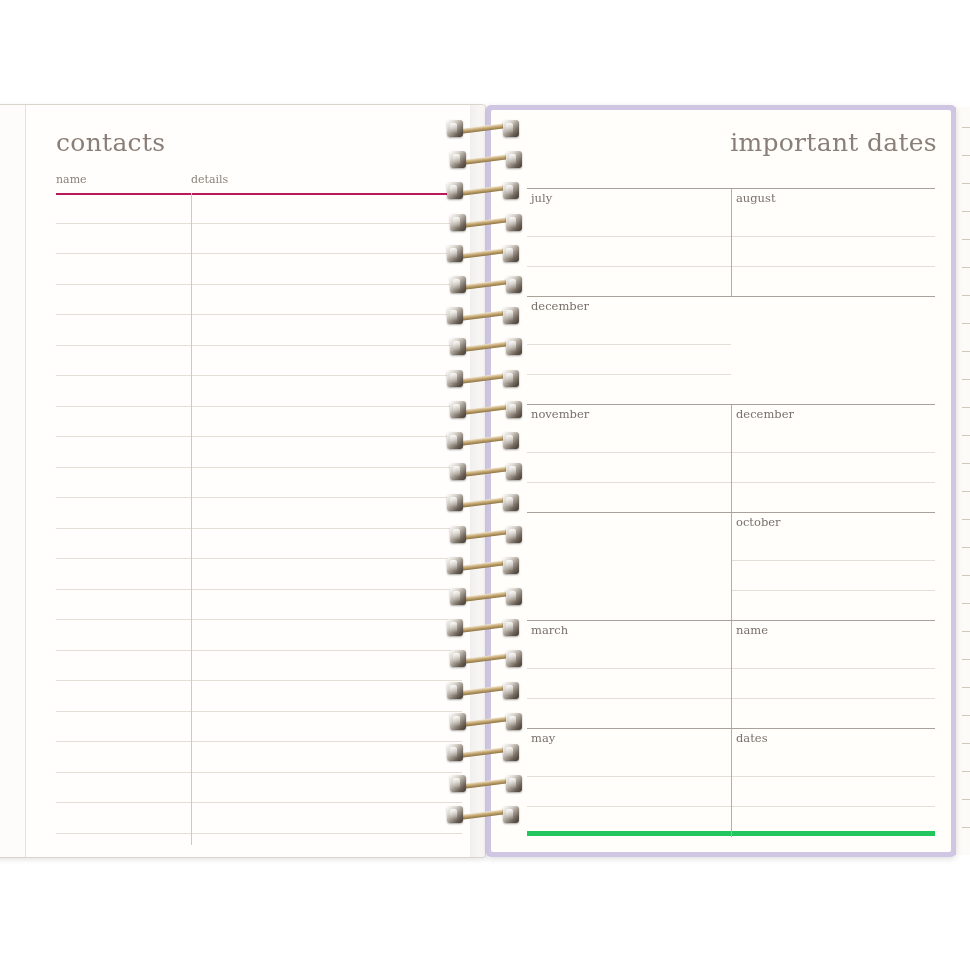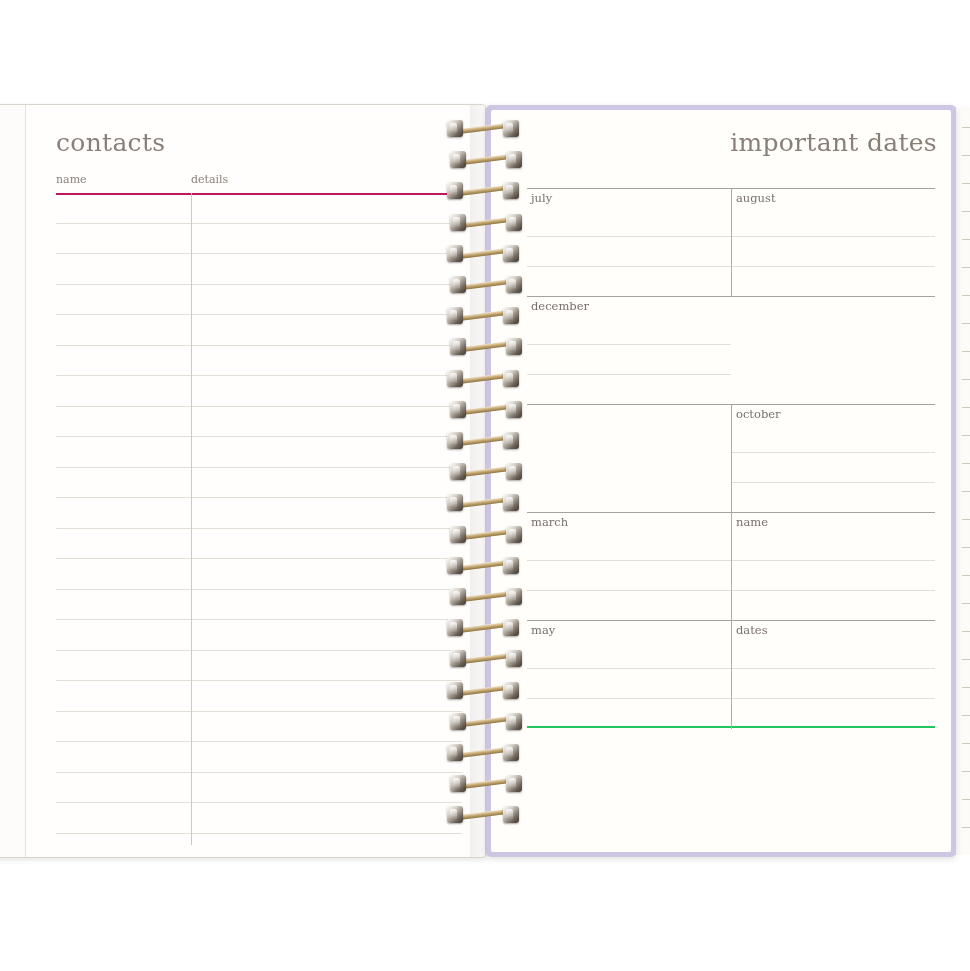--- a/index.html
+++ b/index.html
@@ -142,21 +142,21 @@
     height: 650px;
     text-decoration: underline;
   }
   .months-row {
     position: relative;
     height: 108px;
     border-top: 1px solid #a9a29a;
     box-sizing: border-box;
   }
   .months-row:last-child {
-    border-bottom: 2px solid #22c55e;
+    border-bottom: 5px solid #22c55e;
   }
   .month-cell {
     position: absolute;
     top: 0;
     width: 50%;
     height: 108px;
     box-sizing: border-box;
   }
   .month-cell.left  { left: 0; }
   .month-cell.right { left: 50%; border-left: 1px solid #b4ada4; }
@@ -356,20 +356,38 @@
             <div class="month-cell left">
               <div class="month-label">december</div>
               <div class="month-lines">
                 <div class="ln"></div>
                 <div class="ln"></div>
                 <div class="ln"></div>
               </div>
             </div>
           </div>
           <div class="months-row">
+            <div class="month-cell left">
+              <div class="month-label">november</div>
+              <div class="month-lines">
+                <div class="ln"></div>
+                <div class="ln"></div>
+                <div class="ln"></div>
+              </div>
+            </div>
+            <div class="month-cell right">
+              <div class="month-label">december</div>
+              <div class="month-lines">
+                <div class="ln"></div>
+                <div class="ln"></div>
+                <div class="ln"></div>
+              </div>
+            </div>
+          </div>
+          <div class="months-row">
             <div class="month-cell right">
               <div class="month-label">october</div>
               <div class="month-lines">
                 <div class="ln"></div>
                 <div class="ln"></div>
                 <div class="ln"></div>
               </div>
             </div>
           </div>
           <div class="months-row">

